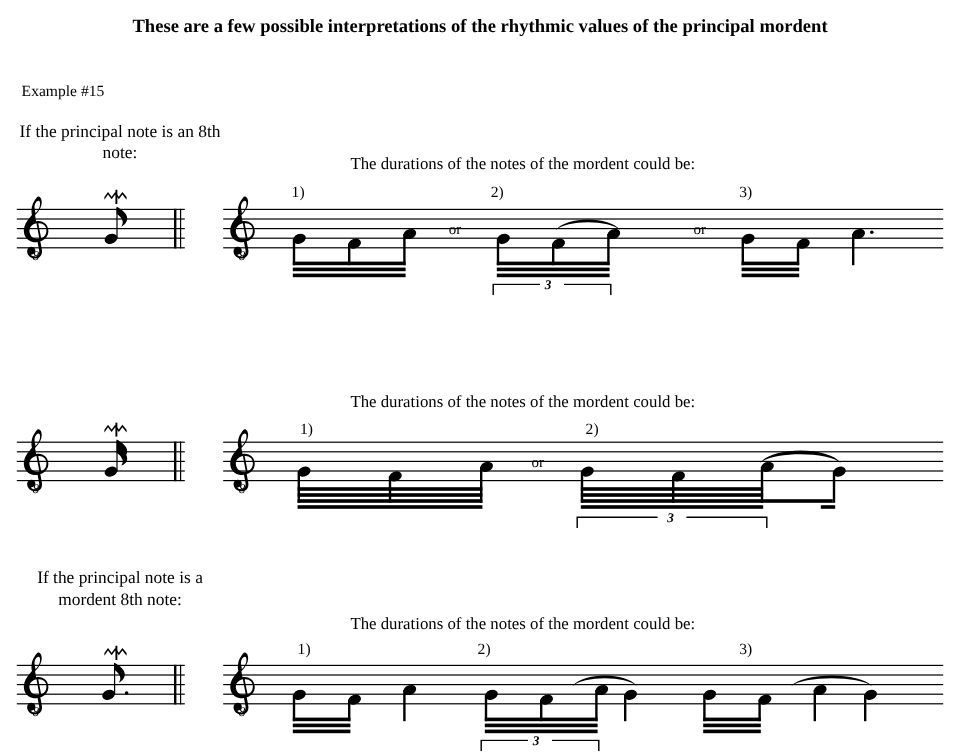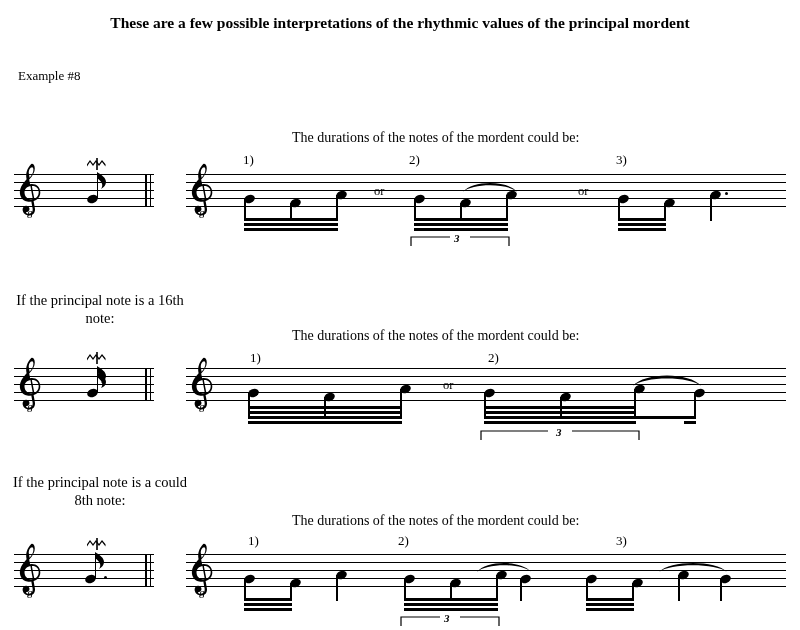--- a/index.html
+++ b/index.html
@@ -136,24 +136,25 @@
     font-style: italic;
     font-family: "Liberation Serif", serif;
   }
 </style>
 </head>
 <body>
 
 <div class="page">
 
   <div class="title">These are a few possible interpretations of the rhythmic values of the principal mordent</div>
-  <div class="example-label">Example #8</div>
+  <div class="example-label">Example #15</div>
 
   <div class="block" style="top:100px;height:160px;">
 
+    <div class="left-caption" style="left:10px; top:2px;">If the principal note is an 8th note:</div>
     <div class="durations-caption" style="left:292px; top:30px;">The durations of the notes of the mordent could be:</div>
 
     <div class="variant-label" style="left:243px; top:52px;">1)</div>
     <div class="variant-label" style="left:409px; top:52px;">2)</div>
     <div class="variant-label" style="left:616px; top:52px;">3)</div>
 
     <div class="or-label" style="left:374px; top:84px;">or</div>
     <div class="or-label" style="left:578px; top:84px;">or</div>
 
     <div class="staff" style="left:14px; top:74px; width:140px; height:33px;">
@@ -243,21 +244,20 @@
       <div class="stem" style="left:478px; top:29px; height:18px;"></div>
       <div class="stem" style="left:524px; top:21px; height:26px;"></div>
       <div class="beam" style="left:432px; top:44px; width:48px;"></div>
       <div class="beam" style="left:432px; top:49px; width:48px;"></div>
       <div class="beam" style="left:432px; top:54px; width:48px;"></div>
     </div>
   </div>
 
   <div class="block" style="top:290px;height:160px;">
 
-    <div class="left-caption" style="left:10px; top:2px;">If the principal note is a 16th note:</div>
     <div class="durations-caption" style="left:292px; top:38px;">The durations of the notes of the mordent could be:</div>
 
     <div class="variant-label" style="left:250px; top:60px;">1)</div>
     <div class="variant-label" style="left:488px; top:60px;">2)</div>
 
     <div class="or-label" style="left:443px; top:88px;">or</div>
 
     <div class="staff" style="left:14px; top:78px; width:140px; height:33px;">
       <div class="line" style="top:0px;"></div>
       <div class="line" style="top:8px;"></div>
@@ -340,21 +340,21 @@
           <path d="M1 10 L1 1 L68 1" stroke="#000" stroke-width="1.2" fill="none"></path>
           <path d="M92 1 L159 1 L159 10" stroke="#000" stroke-width="1.2" fill="none"></path>
         </svg>
       </div>
       <div class="tuplet-num" style="left:370px; top:58px;">3</div>
     </div>
   </div>
 
   <div class="block" style="top:472px;height:158px;">
 
-    <div class="left-caption" style="left:10px; top:2px;">If the principal note is a could 8th note:</div>
+    <div class="left-caption" style="left:10px; top:2px;">If the principal note is a mordent 8th note:</div>
     <div class="durations-caption" style="left:292px; top:41px;">The durations of the notes of the mordent could be:</div>
 
     <div class="variant-label" style="left:248px; top:61px;">1)</div>
     <div class="variant-label" style="left:398px; top:61px;">2)</div>
     <div class="variant-label" style="left:616px; top:61px;">3)</div>
 
     <div class="staff" style="left:14px; top:82px; width:140px; height:33px;">
       <div class="line" style="top:0px;"></div>
       <div class="line" style="top:8px;"></div>
       <div class="line" style="top:16px;"></div>

